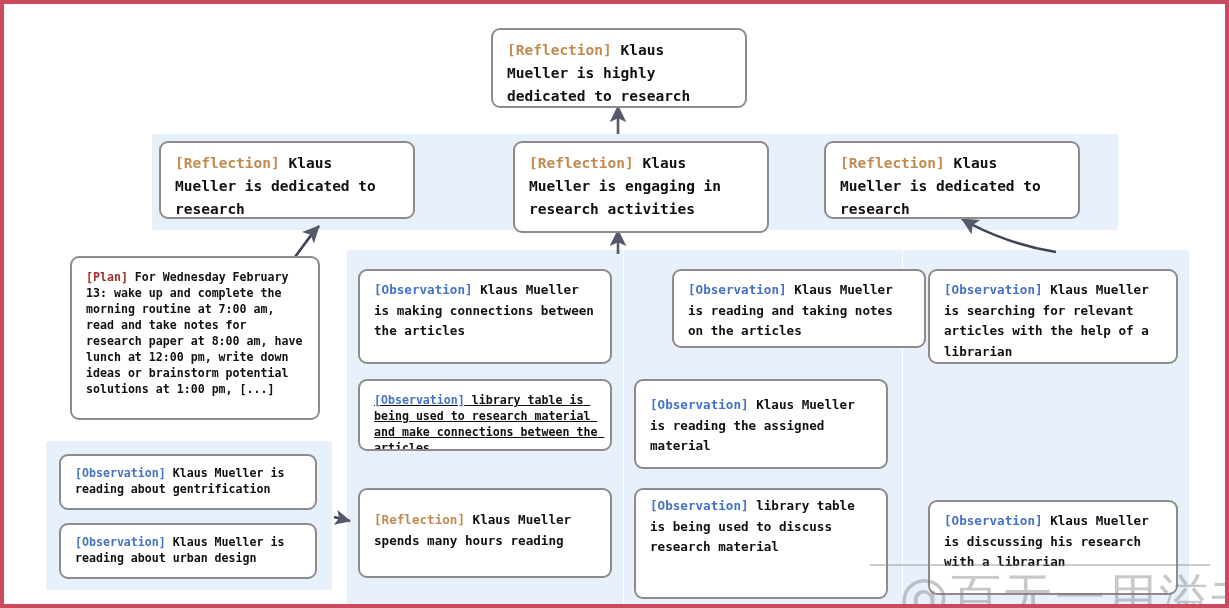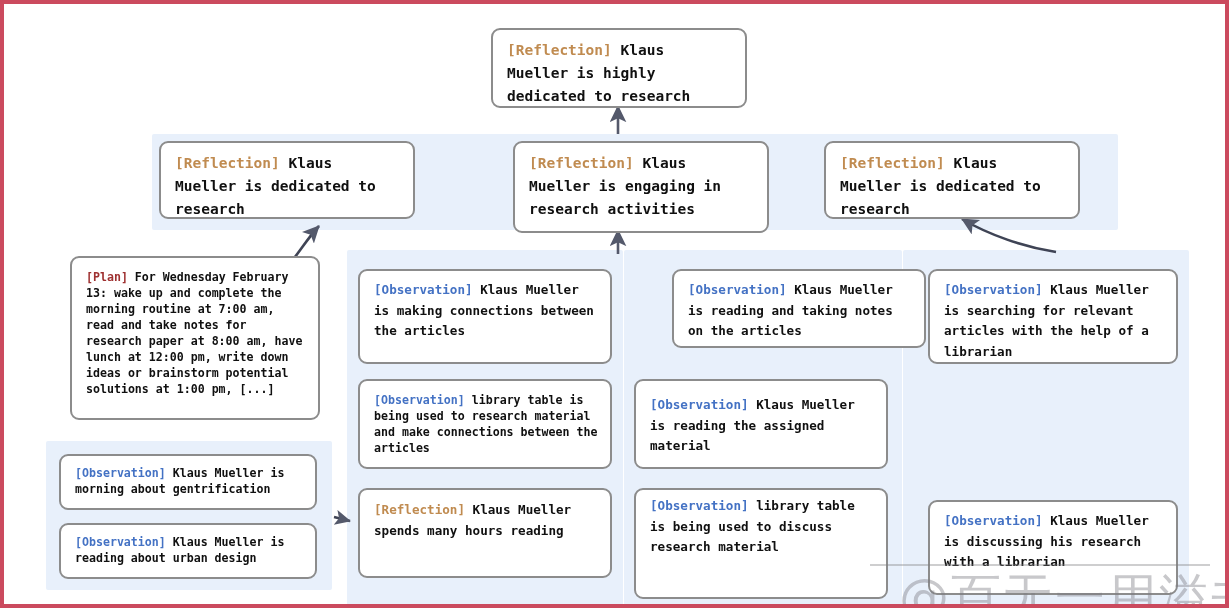--- a/index.html
+++ b/index.html
@@ -132,29 +132,29 @@
     <div class="node fs15" style="left:487px; top:24px; width:256px; height:80px;"><span class="tag tag-reflection">[Reflection]</span><span> Klaus Mueller is highly dedicated to research</span></div>
 
     <div class="node fs15" style="left:155px; top:137px; width:256px; height:78px;"><span class="tag tag-reflection">[Reflection]</span><span> Klaus Mueller is dedicated to research</span></div>
 
     <div class="node fs15" style="left:509px; top:137px; width:256px; height:92px;"><span class="tag tag-reflection">[Reflection]</span><span> Klaus Mueller is engaging in research activities</span></div>
 
     <div class="node fs15" style="left:820px; top:137px; width:256px; height:78px;"><span class="tag tag-reflection">[Reflection]</span><span> Klaus Mueller is dedicated to research</span></div>
 
     <div class="node fs12" style="left:66px; top:252px; width:250px; height:164px; padding-top:11px;"><span class="tag tag-plan">[Plan]</span><span> For Wednesday February 13: wake up and complete the morning routine at 7:00 am, read and take notes for research paper at 8:00 am, have lunch at 12:00 pm, write down ideas or brainstorm potential solutions at 1:00 pm, [...]</span></div>
 
-    <div class="node fs12" style="left:55px; top:450px; width:258px; height:56px;"><span class="tag tag-observation">[Observation]</span><span> Klaus Mueller is morning about gentrification</span></div>
+    <div class="node fs12" style="left:55px; top:450px; width:258px; height:56px;"><span class="tag tag-observation">[Observation]</span><span> Klaus Mueller is reading about gentrification</span></div>
 
     <div class="node fs12" style="left:55px; top:519px; width:258px; height:56px;"><span class="tag tag-observation">[Observation]</span><span> Klaus Mueller is reading about urban design</span></div>
 
     <div class="node fs13" style="left:354px; top:265px; width:254px; height:95px;"><span class="tag tag-observation">[Observation]</span><span> Klaus Mueller is making connections between the articles</span></div>
 
-    <div class="node fs12" style="left:354px; top:375px; width:254px; height:90px; padding-top:11px;"><span class="tag tag-observation">[Observation]</span><span> library table is being used to research material and make connections between the articles</span></div>
+    <div class="node fs12" style="left:354px; top:375px; width:254px; height:72px; padding-top:11px;text-decoration:underline;"><span class="tag tag-observation">[Observation]</span><span> library table is being used to research material and make connections between the articles</span></div>
 
-    <div class="node fs13" style="left:354px; top:484px; width:254px; height:90px; padding-top:10px;"><span class="tag tag-reflection">[Reflection]</span><span> Klaus Mueller spends many hours reading</span></div>
+    <div class="node fs13" style="left:354px; top:484px; width:254px; height:90px; padding-top:20px;"><span class="tag tag-reflection">[Reflection]</span><span> Klaus Mueller spends many hours reading</span></div>
 
     <div class="node fs13" style="left:630px; top:265px; width:254px; height:79px;margin-left:38px;"><span class="tag tag-observation">[Observation]</span><span> Klaus Mueller is reading and taking notes on the articles</span></div>
 
     <div class="node fs13" style="left:630px; top:375px; width:254px; height:90px; padding-top:14px;"><span class="tag tag-observation">[Observation]</span><span> Klaus Mueller is reading the assigned material</span></div>
 
     <div class="node fs13" style="left:630px; top:484px; width:254px; height:111px; padding-top:6px;"><span class="tag tag-observation">[Observation]</span><span> library table is being used to discuss research material</span></div>
 
     <div class="node fs13" style="left:924px; top:265px; width:250px; height:95px;"><span class="tag tag-observation">[Observation]</span><span> Klaus Mueller is searching for relevant articles with the help of a librarian</span></div>
 
 

